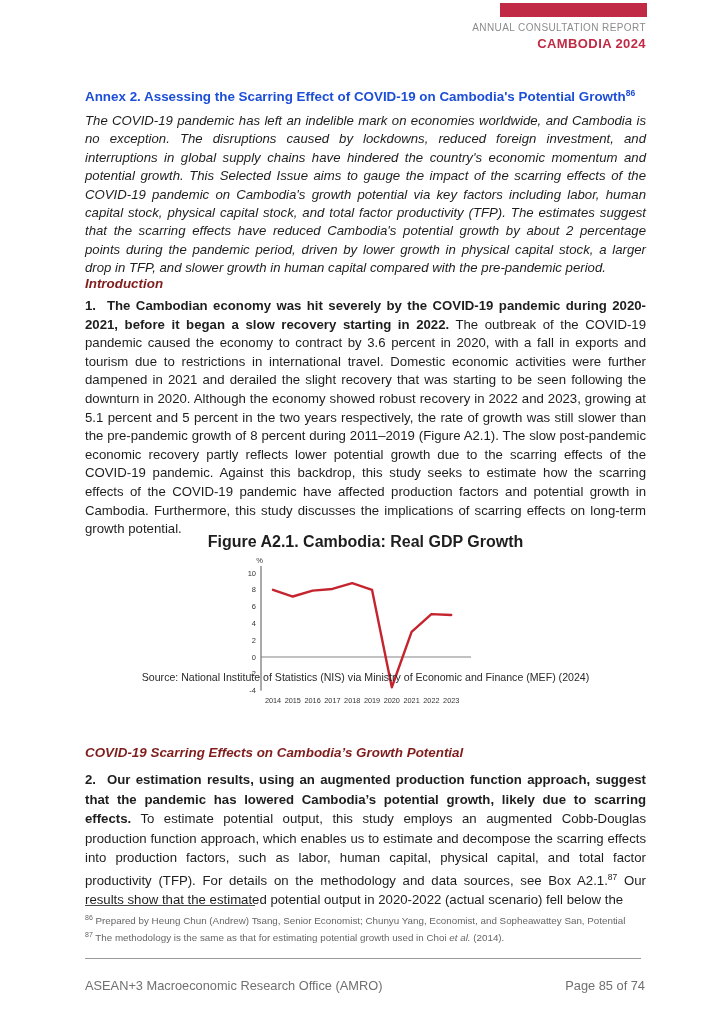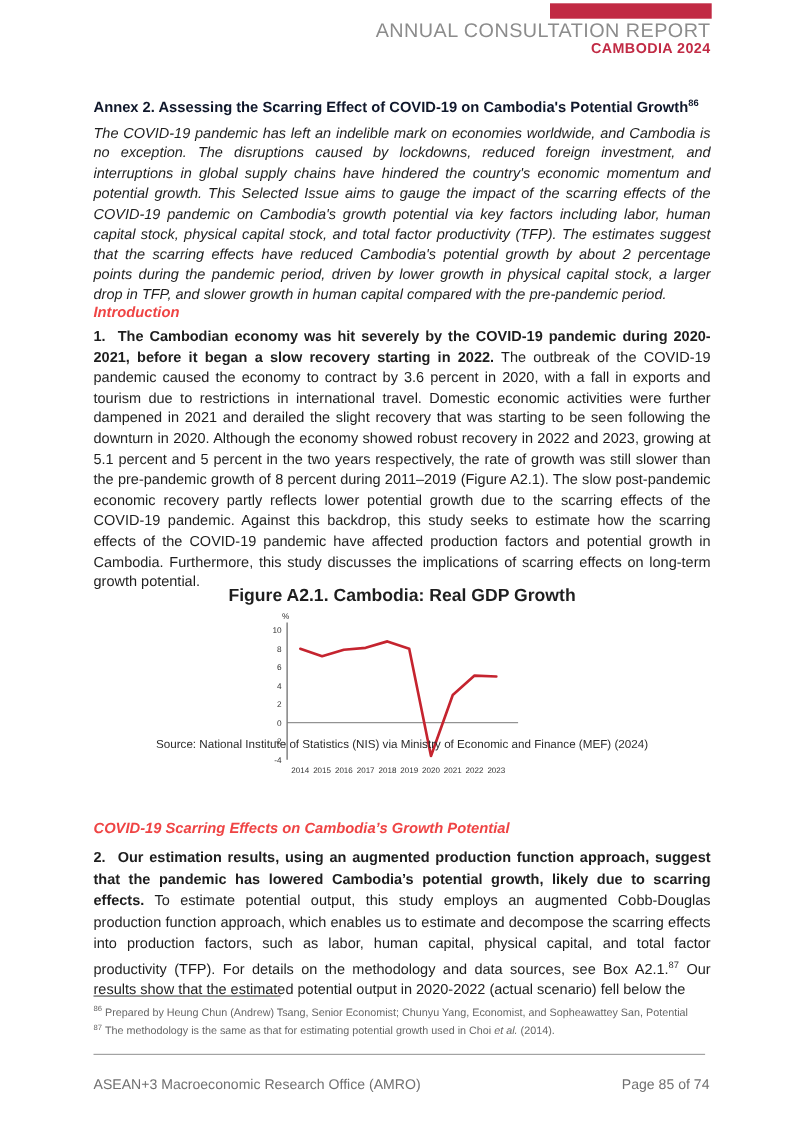--- a/index.html
+++ b/index.html
@@ -2,27 +2,27 @@
 <html><head>
 <meta charset="utf-8">
 <style>
   html,body{margin:0;padding:0;background:#e8e8e8;}
   .page{
     position:relative;width:724px;height:1024px;margin:0 auto;background:#ffffff;
     font-family:"Liberation Sans","DejaVu Sans",sans-serif;color:#1e1e1e;overflow:hidden;
   }
   .top-bar{position:absolute;left:500px;top:3px;width:147px;height:14px;background:#C12A44;}
   .header{position:absolute;right:78px;top:20px;text-align:right;}
-  .header .h1{font-size:18px;color:#8c8c8c;letter-spacing:.4px;line-height:16px;}
+  .header .h1{font-size:10px;color:#8c8c8c;letter-spacing:.4px;line-height:16px;}
   .header .h2{font-size:13px;color:#C12A44;font-weight:bold;letter-spacing:.4px;line-height:16px;}
   .content{position:absolute;left:85px;width:561px;top:0;height:1024px;}
-  .annex-title{position:absolute;top:88px;left:0;width:100%;margin:0;font-size:13.4px;font-weight:bold;color:#0f172a;}
+  .annex-title{position:absolute;top:88px;left:0;width:100%;margin:0;font-size:13.4px;font-weight:bold;color:#1d4ed8;}
   .annex-title sup{font-size:8.5px;}
   .abstract{position:absolute;top:112px;left:0;width:100%;font-size:13.2px;font-style:italic;line-height:18.4px;text-align:justify;}
-  .sec-heading{position:absolute;left:0;margin:0;font-size:13.4px;font-weight:bold;font-style:italic;color:#ef4444;}
+  .sec-heading{position:absolute;left:0;margin:0;font-size:13.4px;font-weight:bold;font-style:italic;color:#7f1d1d;}
   .sec-heading.intro{top:276px;}
   .sec-heading.scarring{top:745px;}
   .para{position:absolute;left:0;width:100%;font-size:13.2px;text-align:justify;}
   .para .pnum{font-weight:bold;margin-right:11px;}
   .para .lead{font-weight:bold;}
   .para sup{font-size:8.5px;}
   .para1{top:297px;line-height:18.6px;}
   .para2{top:770px;line-height:19.5px;}
   .fig-title{position:absolute;top:533px;left:0;width:100%;text-align:center;font-size:16px;font-weight:bold;margin:0;}
   .chart-wrap{position:absolute;top:553px;left:152px;width:240px;height:154px;}

